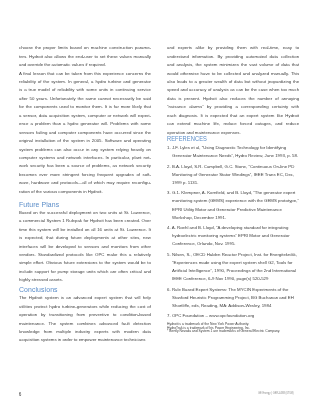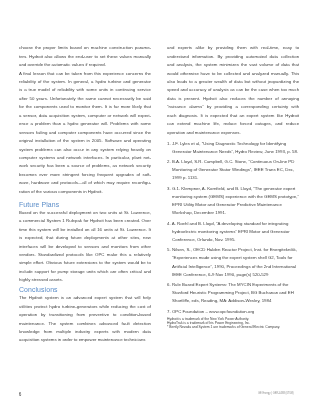--- a/index.html
+++ b/index.html
@@ -88,20 +88,21 @@
       <span class="ln">and analysis, the system minimizes the vast volume of data that</span>
       <span class="ln">would otherwise have to be collected and analyzed manually. This</span>
       <span class="ln">also leads to a greater wealth of data but without jeopardizing the</span>
       <span class="ln">speed and accuracy of analysis as can be the case when too much</span>
       <span class="ln">data is present. Hydroit also reduces the number of annoying</span>
       <span class="ln">“nuisance alarms” by providing a corresponding certainty with</span>
       <span class="ln">each diagnosis. It is expected that an expert system like Hydroit</span>
       <span class="ln">can extend machine life, reduce forced outages, and reduce</span>
       <span class="ln last">operation and maintenance expenses.</span>
       </div>
+      <div class="heading"><span>REFERENCES</span></div>
       <div class="para ref">
       <span class="ln">1. J.F. Lyles et al, “Using Diagnostic Technology for Identifying</span>
       <span class="ln cont last">Generator Maintenance Needs”, Hydro Review, June 1993, p. 58.</span>
       </div>
       <div class="para ref">
       <span class="ln">2. B.A. Lloyd, S.R. Campbell, G.C. Stone, “Continuous On-line PD</span>
       <span class="ln cont">Monitoring of Generator Stator Windings”, IEEE Trans EC, Dec,</span>
       <span class="ln cont last">1999 p. 1131.</span>
       </div>
       <div class="para ref">

